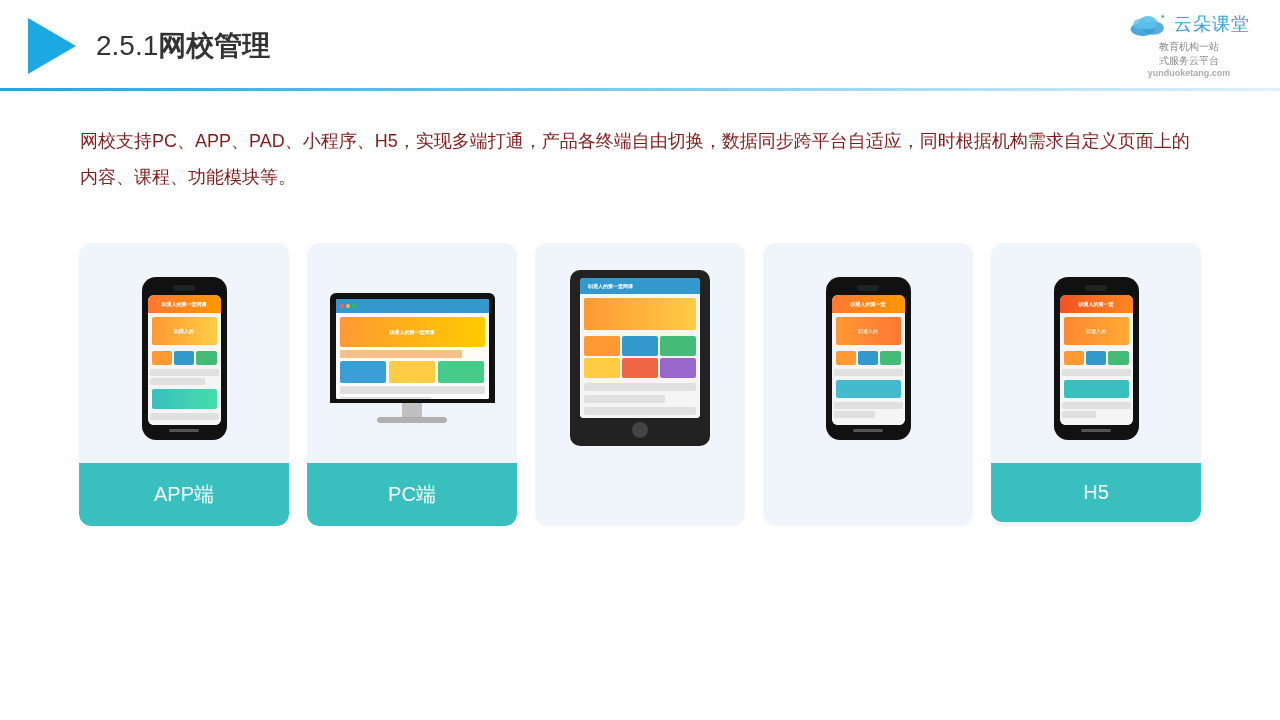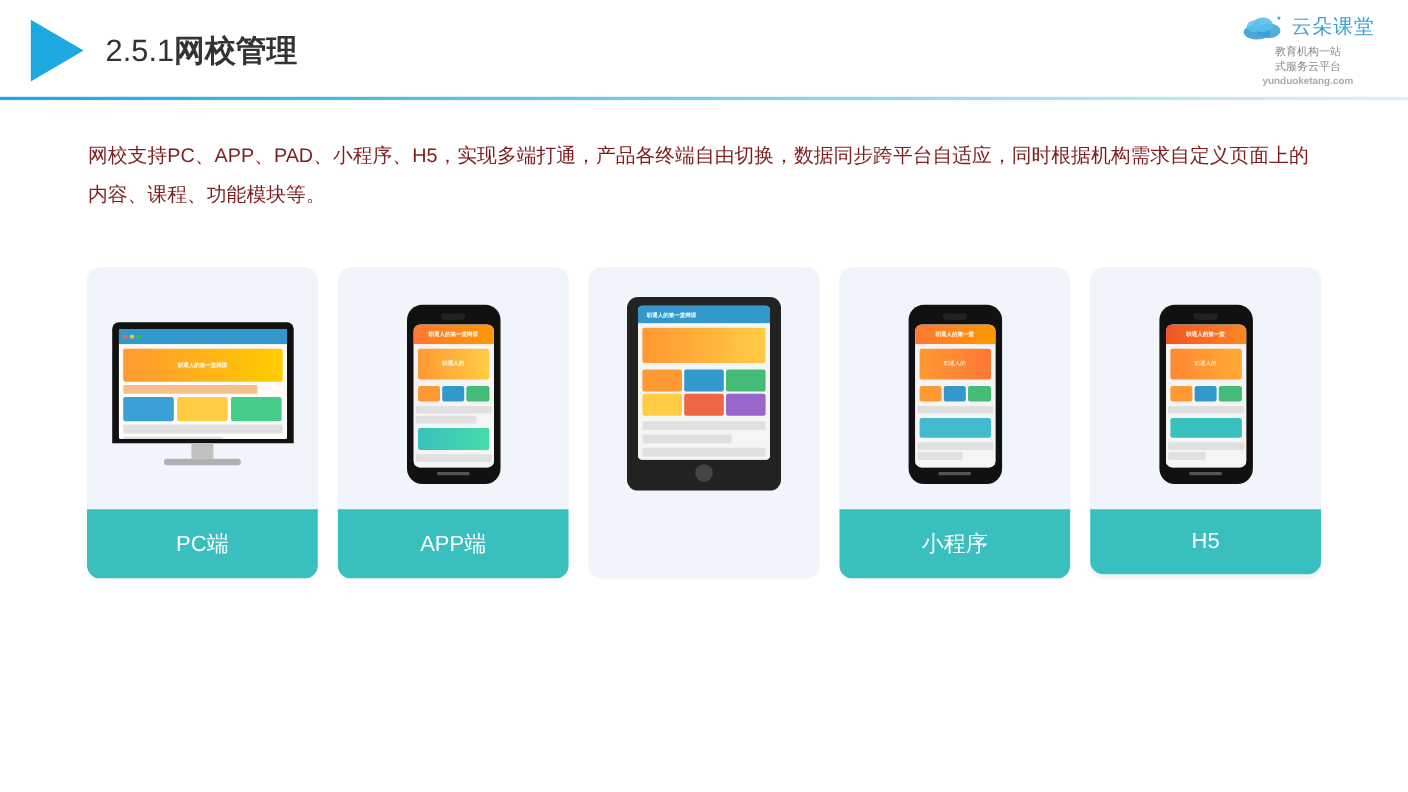--- a/index.html
+++ b/index.html
@@ -372,20 +372,51 @@
 <div class="header-line"></div>
 
 <div class="description">
   <p>网校支持PC、APP、PAD、小程序、H5，实现多端打通，产品各终端自由切换，数据同步跨平台自适应，同时根据机构需求自定义页面上的内容、课程、功能模块等。</p>
 </div>
 
 <div class="cards-container">
 
   <div class="card">
     <div class="card-image-area">
+      <div class="phone-mockup">
+        <div class="phone-body">
+          <div class="phone-notch"></div>
+          <div class="phone-screen">
+            <div class="phone-top-bar">
+              <span class="phone-top-bar-text">职通人的第一堂网课</span>
+            </div>
+            <div class="phone-content">
+              <div class="phone-banner">
+                <span style="font-size:5px;color:#fff;font-weight:bold;">职通人的</span>
+              </div>
+              <div class="phone-grid">
+                <div class="phone-grid-item" style="background:#ff9933;"></div>
+                <div class="phone-grid-item" style="background:#3399cc;"></div>
+                <div class="phone-grid-item" style="background:#44bb77;"></div>
+              </div>
+              <div class="phone-row"></div>
+              <div class="phone-row" style="width:80%;"></div>
+              <div style="height:20px;background:linear-gradient(to right,#3abfbf,#44ddaa);border-radius:2px;margin:2px;"></div>
+              <div class="phone-row"></div>
+            </div>
+          </div>
+          <div class="phone-home-indicator"></div>
+        </div>
+      </div>
+    </div>
+    <div class="card-label">APP端</div>
+  </div>
+
+  <div class="card">
+    <div class="card-image-area">
       <div class="pc-mockup">
         <div class="pc-screen-outer">
           <div class="pc-screen-inner">
             <div class="pc-screen-content">
               <div class="pc-top-bar">
                 <div class="pc-dot" style="background:#ff5f57;"></div>
                 <div class="pc-dot" style="background:#ffbd2e;"></div>
                 <div class="pc-dot" style="background:#28c840;"></div>
               </div>
               <div class="pc-content-area">
@@ -406,51 +437,20 @@
         </div>
         <div class="pc-stand-neck"></div>
         <div class="pc-stand-base"></div>
       </div>
     </div>
     <div class="card-label">PC端</div>
   </div>
 
   <div class="card">
     <div class="card-image-area">
-      <div class="phone-mockup">
-        <div class="phone-body">
-          <div class="phone-notch"></div>
-          <div class="phone-screen">
-            <div class="phone-top-bar">
-              <span class="phone-top-bar-text">职通人的第一堂网课</span>
-            </div>
-            <div class="phone-content">
-              <div class="phone-banner">
-                <span style="font-size:5px;color:#fff;font-weight:bold;">职通人的</span>
-              </div>
-              <div class="phone-grid">
-                <div class="phone-grid-item" style="background:#ff9933;"></div>
-                <div class="phone-grid-item" style="background:#3399cc;"></div>
-                <div class="phone-grid-item" style="background:#44bb77;"></div>
-              </div>
-              <div class="phone-row"></div>
-              <div class="phone-row" style="width:80%;"></div>
-              <div style="height:20px;background:linear-gradient(to right,#3abfbf,#44ddaa);border-radius:2px;margin:2px;"></div>
-              <div class="phone-row"></div>
-            </div>
-          </div>
-          <div class="phone-home-indicator"></div>
-        </div>
-      </div>
-    </div>
-    <div class="card-label">APP端</div>
-  </div>
-
-  <div class="card">
-    <div class="card-image-area">
       <div class="tablet-mockup">
         <div class="tablet-body">
           <div class="tablet-screen">
             <div class="tablet-top-bar" style="display:flex;align-items:center;padding:0 4px;">
               <span style="font-size:5px;color:#fff;font-weight:bold;margin-left:4px;">职通人的第一堂网课</span>
             </div>
             <div class="tablet-content">
               <div class="tablet-banner"></div>
               <div class="tablet-grid">
                 <div class="tablet-grid-item" style="background:#ff9933;"></div>
@@ -492,21 +492,20 @@
               <div class="phone-row"></div>
               <div style="height:18px;background:#44bbcc;border-radius:2px;margin:2px;"></div>
               <div class="phone-row"></div>
               <div class="phone-row" style="width:60%;"></div>
             </div>
           </div>
           <div class="phone-home-indicator"></div>
         </div>
       </div>
     </div>
-    <div class="card-label">小程序</div>
   </div>
 
   <div class="card">
     <div class="card-image-area">
       <div class="phone-mockup">
         <div class="phone-body">
           <div class="phone-notch"></div>
           <div class="phone-screen">
             <div class="phone-top-bar" style="background:linear-gradient(to right,#ee5522,#ff8822);">
               <span class="phone-top-bar-text">职通人的第一堂</span>

